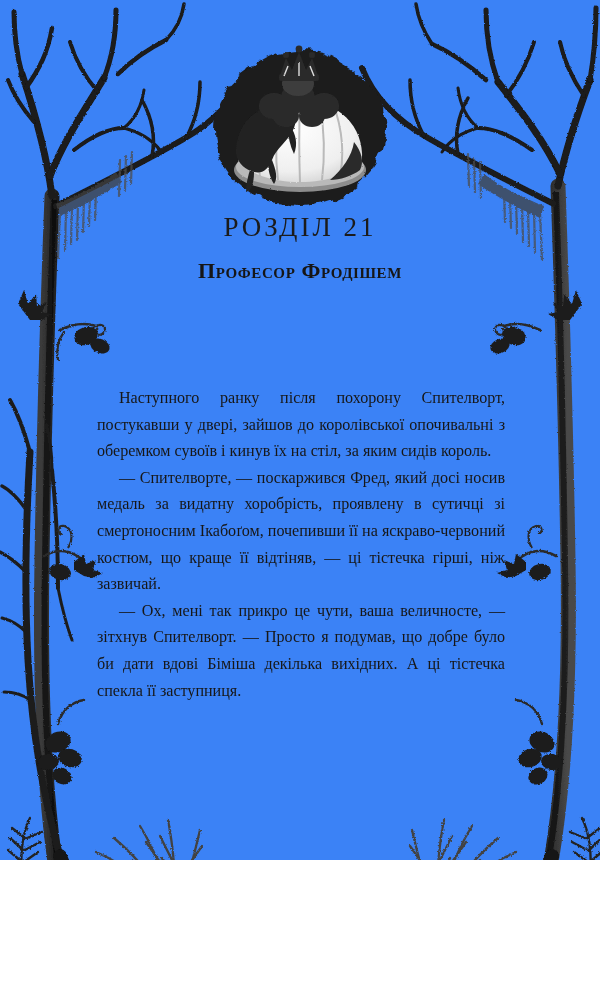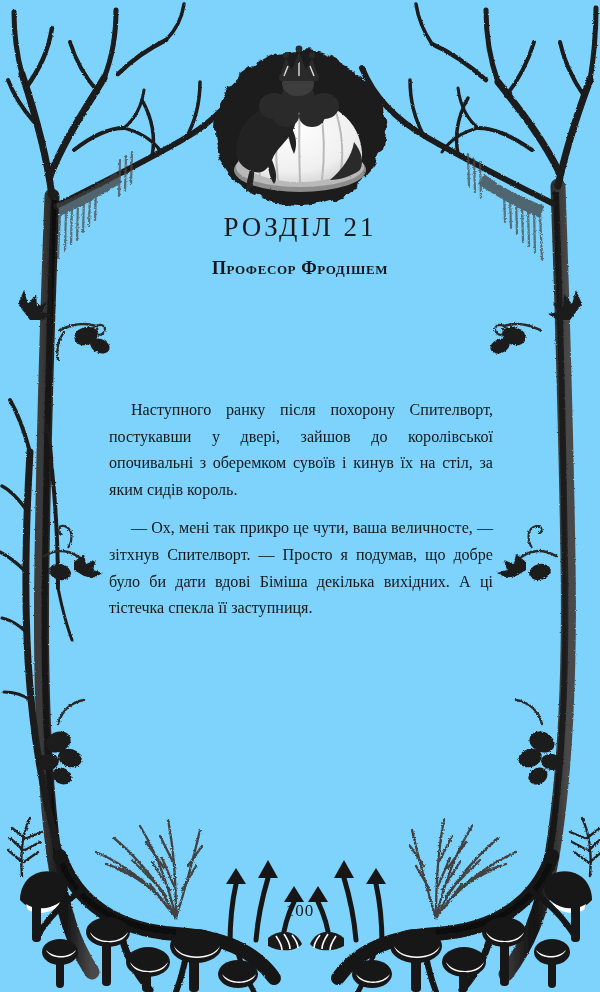--- a/index.html
+++ b/index.html
@@ -6,22 +6,22 @@
     margin: 0;
     padding: 0;
     background: #ffffff;
   }
   body {
     font-family: "Liberation Serif", "DejaVu Serif", serif;
   }
   .page {
     position: relative;
     width: 600px;
-    height: 992px;
-    background: #7dd3fc;
+    height: 860px;
+    background: #3b82f6;
     overflow: hidden;
   }
 
   
   .border-art {
     position: absolute;
     inset: 0;
     pointer-events: none;
   }
   .border-art svg { display: block; width: 600px; height: 992px; }
@@ -51,21 +51,21 @@
   }
   .chapter-title {
     position: absolute;
     left: 0;
     right: 0;
     top: 258px;
     text-align: center;
     color: #161616;
     font-family: "Liberation Serif", "DejaVu Serif", serif;
     font-weight: 700;
-    font-size: 18px;
+    font-size: 22px;
     font-variant: small-caps;
     letter-spacing: 0.6px;
     white-space: nowrap;
   }
 
   
   .body-text {
     position: absolute;
     left: 97px;
     top: 385px;
@@ -73,21 +73,21 @@
     color: #171717;
     font-size: 16.1px;
     line-height: 26.6px;
     text-align: justify;
     text-align-last: left;
     font-family: "Liberation Serif", "DejaVu Serif", serif;
     -moz-hyphens: none;
     hyphens: none;
   }
   .body-text p {
-    margin: 12px;
+    margin: 0;
     text-indent: 22px;
   }
 
   
   .folio {
     position: absolute;
     left: 0;
     right: 0;
     top: 901px;
     text-align: center;
@@ -486,18 +486,19 @@
       </g>
     </svg>
   </div>
 
   <div class="chapter-label">РОЗДІЛ 21</div>
 
   <div class="chapter-title">Професор Фродішем</div>
 
   <div class="body-text">
     <p>Наступного ранку після похорону Спителворт, постукавши у двері, зайшов до королівської опочивальні з оберемком сувоїв і кинув їх на стіл, за яким сидів король.</p>
+    <p>— Спителворте, — поскаржився Фред, який досі носив медаль за видатну хоробрість, проявлену в сутичці зі смертоносним Ікабоґом, почепивши її на яскраво-червоний костюм, що краще її відтіняв, — ці тістечка гірші, ніж зазвичай.</p>
     <p>— Ох, мені так прикро це чути, ваша величносте, — зітхнув Спителворт. — Просто я подумав, що добре було би дати вдові Біміша декілька вихідних. А ці тістечка спекла її заступниця.</p>
   </div>
 
   <div class="folio">100</div>
 
 </div>
 
 </body></html>

